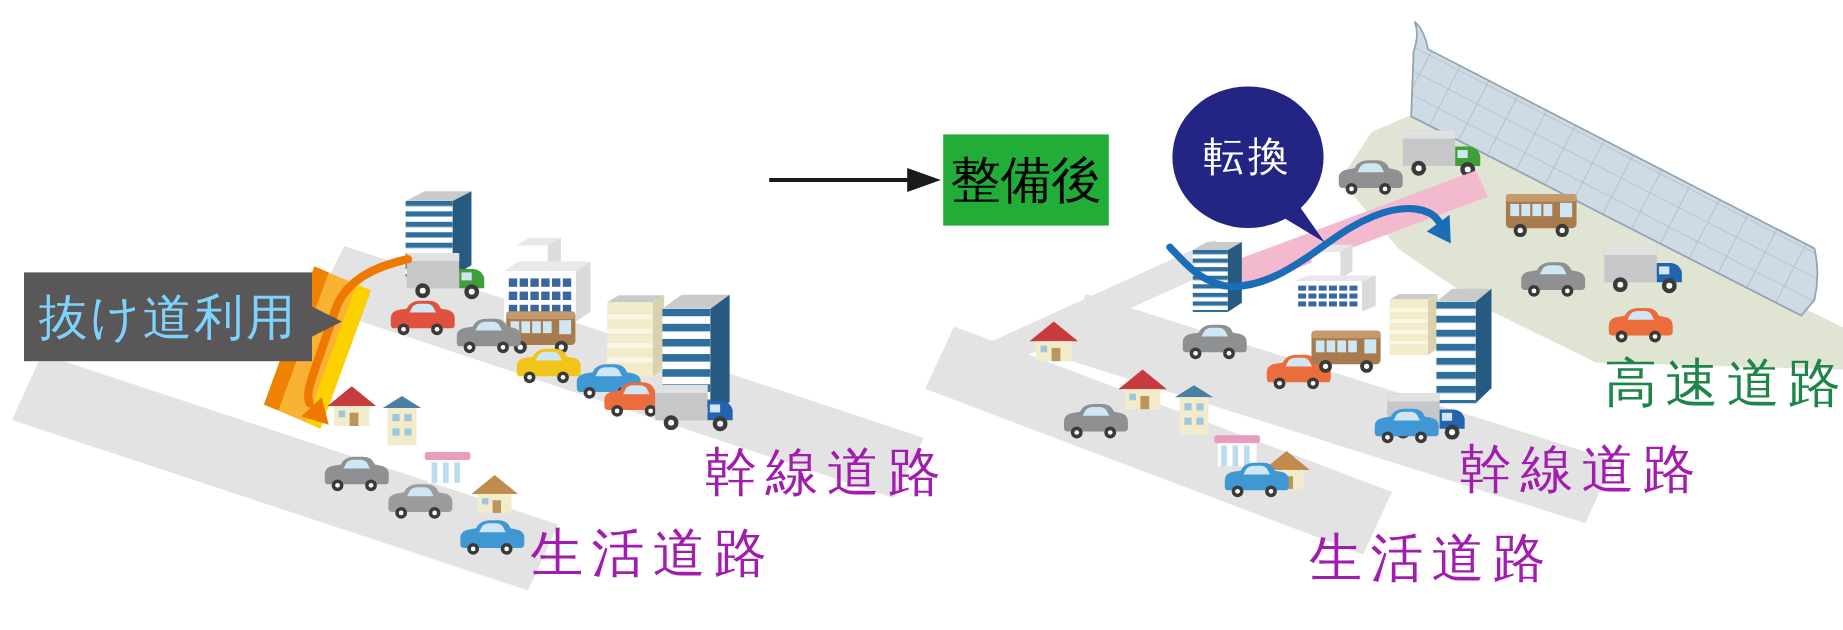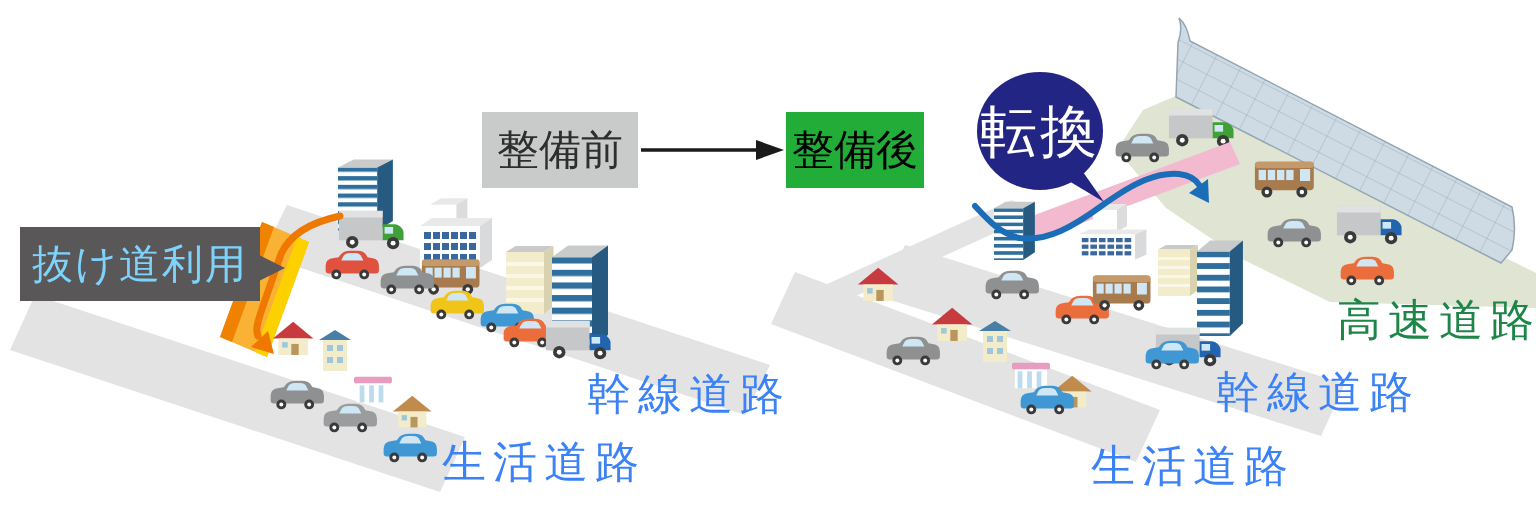--- a/index.html
+++ b/index.html
@@ -2,28 +2,28 @@
 <html><head>
 <meta charset="utf-8">
 <style>
   html,body{margin:0;padding:0;background:#fff}
   .stage{position:relative;width:1536px;height:525px;background:#ffffff;overflow:hidden;
          font-family:"Liberation Sans","DejaVu Sans",sans-serif}
   .stage svg{position:absolute;left:0;top:0}
   .lbl{position:absolute;display:flex;align-items:center;justify-content:center;
        line-height:1;white-space:nowrap;user-select:none}
   .box{font-size:42px}
-  .road-label{font-size:44px;letter-spacing:7px;color:#3b82f6}
+  .road-label{font-size:44px;letter-spacing:7px;color:#a21caf}
   #label-before{left:482px;top:112px;width:156px;height:76px;background:#c9caca;color:#2e2e2e}
   #label-after{left:786px;top:112px;width:138px;height:76px;background:#22ac38;color:#000000}
   #callout-shortcut{left:20px;top:227px;width:240px;height:74px;background:#595757;color:#7dd3fc;font-size:41px;letter-spacing:2px}
   #callout-shortcut .tri{position:absolute;right:-25px;top:28px;width:0;height:0;
       border-top:13px solid transparent;border-bottom:13px solid transparent;border-left:26px solid #595757}
   #bubble-conversion{left:977px;top:72px;width:126px;height:118px;border-radius:50%;
-      background:#232584;color:#ffffff;font-size:57px;letter-spacing:3px;z-index:3}
+      background:#232584;color:#ffffff;font-size:34px;letter-spacing:3px;z-index:3}
   #bubble-tail{position:absolute;left:1058px;top:156px;width:46px;height:46px;background:#232584;
       clip-path:polygon(30% 0,100% 100%,0 40%);z-index:2}
   #label-arterial-left{left:587px;top:372px}
   #label-residential-left{left:442px;top:440px}
   #label-expressway{left:1337px;top:298px;color:#1e8549}
   #label-arterial-right{left:1216px;top:370px}
   #label-residential-right{left:1091px;top:444px}
 </style>
 </head>
 <body>
@@ -230,21 +230,20 @@
     <use href="#car" transform="translate(885,335) scale(0.82)" style="--b:#8f9092"></use>
     <use href="#car" transform="translate(1019,384) scale(0.82)" style="--b:#3f97d3"></use>
 
     <g>
       <path d="M 975,206 C 988,220 1000,234 1020,238 C 1048,242 1075,225 1100,207 C 1118,194 1130,186 1145,180 C 1170,170 1192,172 1200,186" fill="none" stroke="#1b6db8" stroke-width="6" stroke-linecap="round"></path>
       <polygon points="1209,203 1189,193 1208,179" fill="#1b6db8"></polygon>
     </g>
   </g>
 </svg>
 
-<div class="lbl box" id="label-before">整備前</div>
 <div class="lbl box" id="label-after">整備後</div>
 
 <div class="lbl" id="callout-shortcut">
   <span>抜け道利用</span>
   <span class="tri"></span>
 </div>
 
 <div id="bubble-tail"></div>
 <div class="lbl" id="bubble-conversion">転換</div>
 

